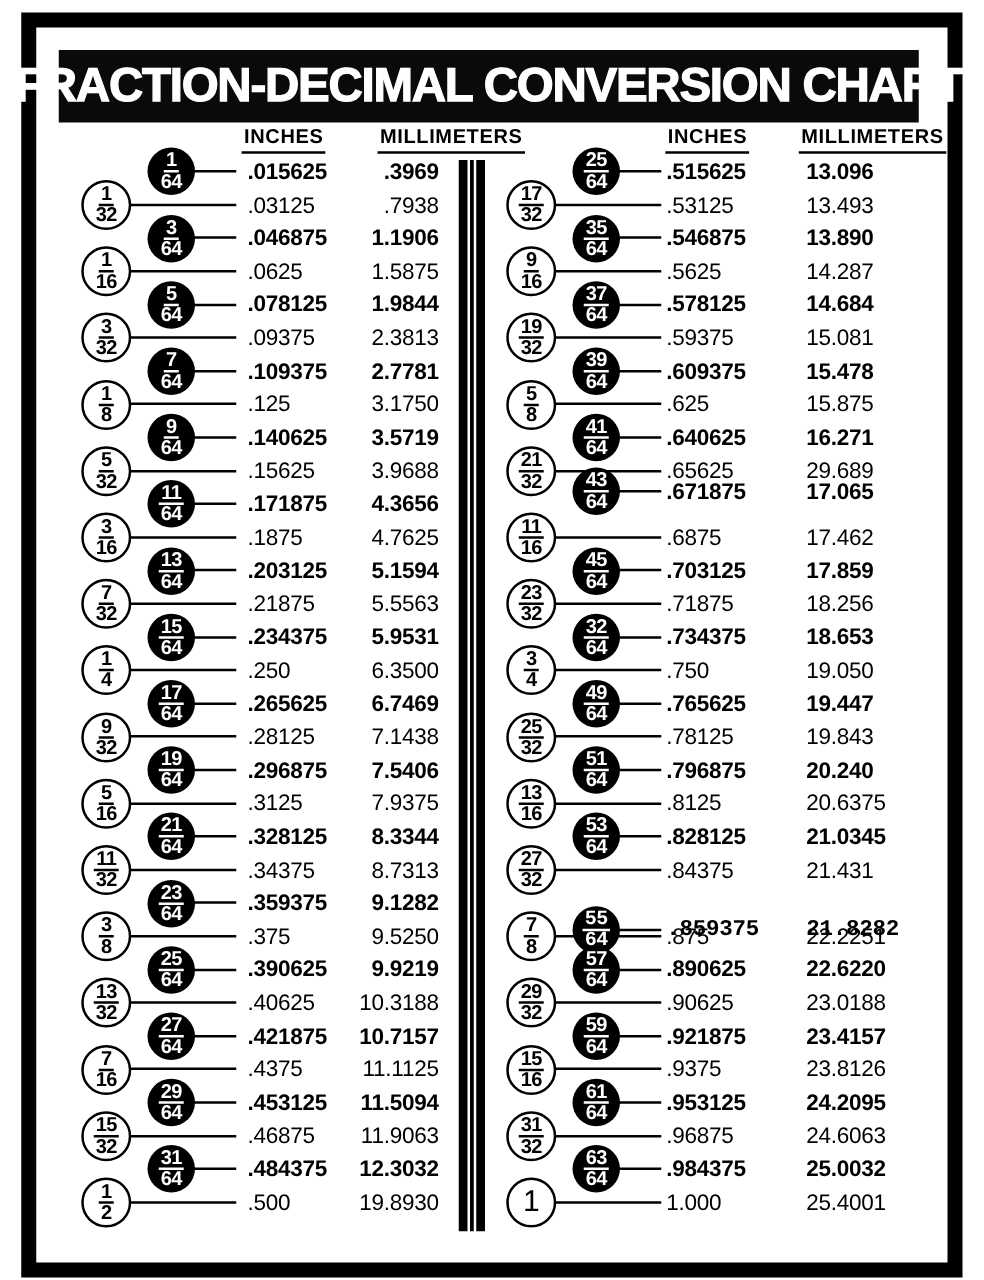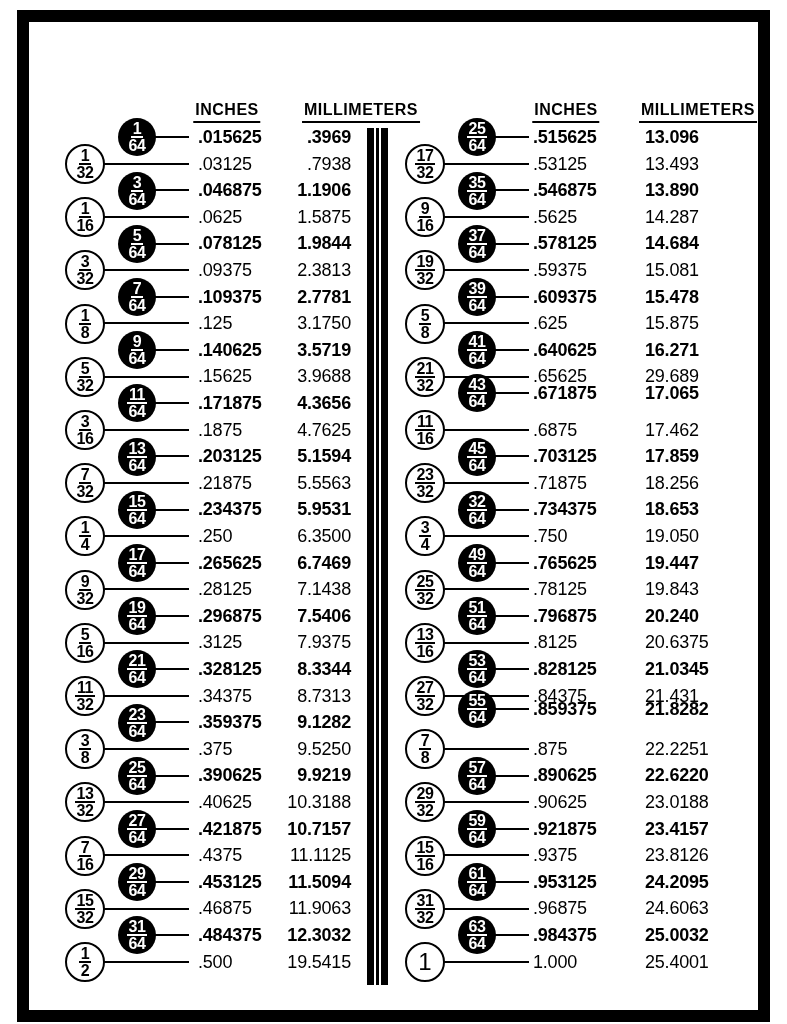--- a/index.html
+++ b/index.html
@@ -67,20 +67,23 @@
   .col-right .inches { left:146px; }
   .col-left  .mm { right:16px; text-align:right; }
   .col-right .mm { left:258px; }
 </style>
 </head>
 <body>
 
 <div class="page">
   <div class="frame"></div>
 
+  <div class="title-banner">
+    <h1>FRACTION-DECIMAL CONVERSION CHART</h1>
+  </div>
 
   <span class="col-header" style="left:227px">INCHES</span>
   <span class="col-header" style="left:361px">MILLIMETERS</span>
   <span class="col-header" style="left:566px">INCHES</span>
   <span class="col-header" style="left:698px">MILLIMETERS</span>
 
   <div class="divider">
     <div class="bar bar-thick"></div>
     <div class="bar bar-thin"></div>
     <div class="bar bar-thick"></div>
@@ -366,21 +369,21 @@
         <span class="val inches b">.484375</span>
         <span class="val mm b">12.3032</span>
       </div>
       <div class="row" style="top: 824.6px;">
         <div class="badge badge-white">
           <span class="num">1</span>
           <span class="den">2</span>
         </div>
         <div class="connector" style="left: 56px; width: 86px;"></div>
         <span class="val inches">.500</span>
-        <span class="val mm">19.5415</span>
+        <span class="val mm">19.8930</span>
       </div>
     </div>
   <div id="col-right" class="col col-right">
       <div class="row" style="top: 0px;">
         <div class="badge badge-black">
           <span class="num">25</span>
           <span class="den">64</span>
         </div>
         <div class="connector" style="left: 108px; width: 34px;"></div>
         <span class="val inches b">.515625</span>
@@ -568,21 +571,21 @@
       </div>
       <div class="row" style="top: 558.6px;">
         <div class="badge badge-white">
           <span class="num">27</span>
           <span class="den">32</span>
         </div>
         <div class="connector" style="left: 56px; width: 86px;"></div>
         <span class="val inches">.84375</span>
         <span class="val mm">21.431</span>
       </div>
-      <div class="row" style="top: 572px;">
+      <div class="row" style="top: 607px; font-family: Liberation Mono, monospace;">
         <div class="badge badge-black">
           <span class="num">55</span>
           <span class="den">64</span>
         </div>
         <div class="connector" style="left: 108px; width: 34px;"></div>
         <span class="val inches b">.859375</span>
         <span class="val mm b">21.8282</span>
       </div>
       <div class="row" style="top: 611.8px;">
         <div class="badge badge-white">

